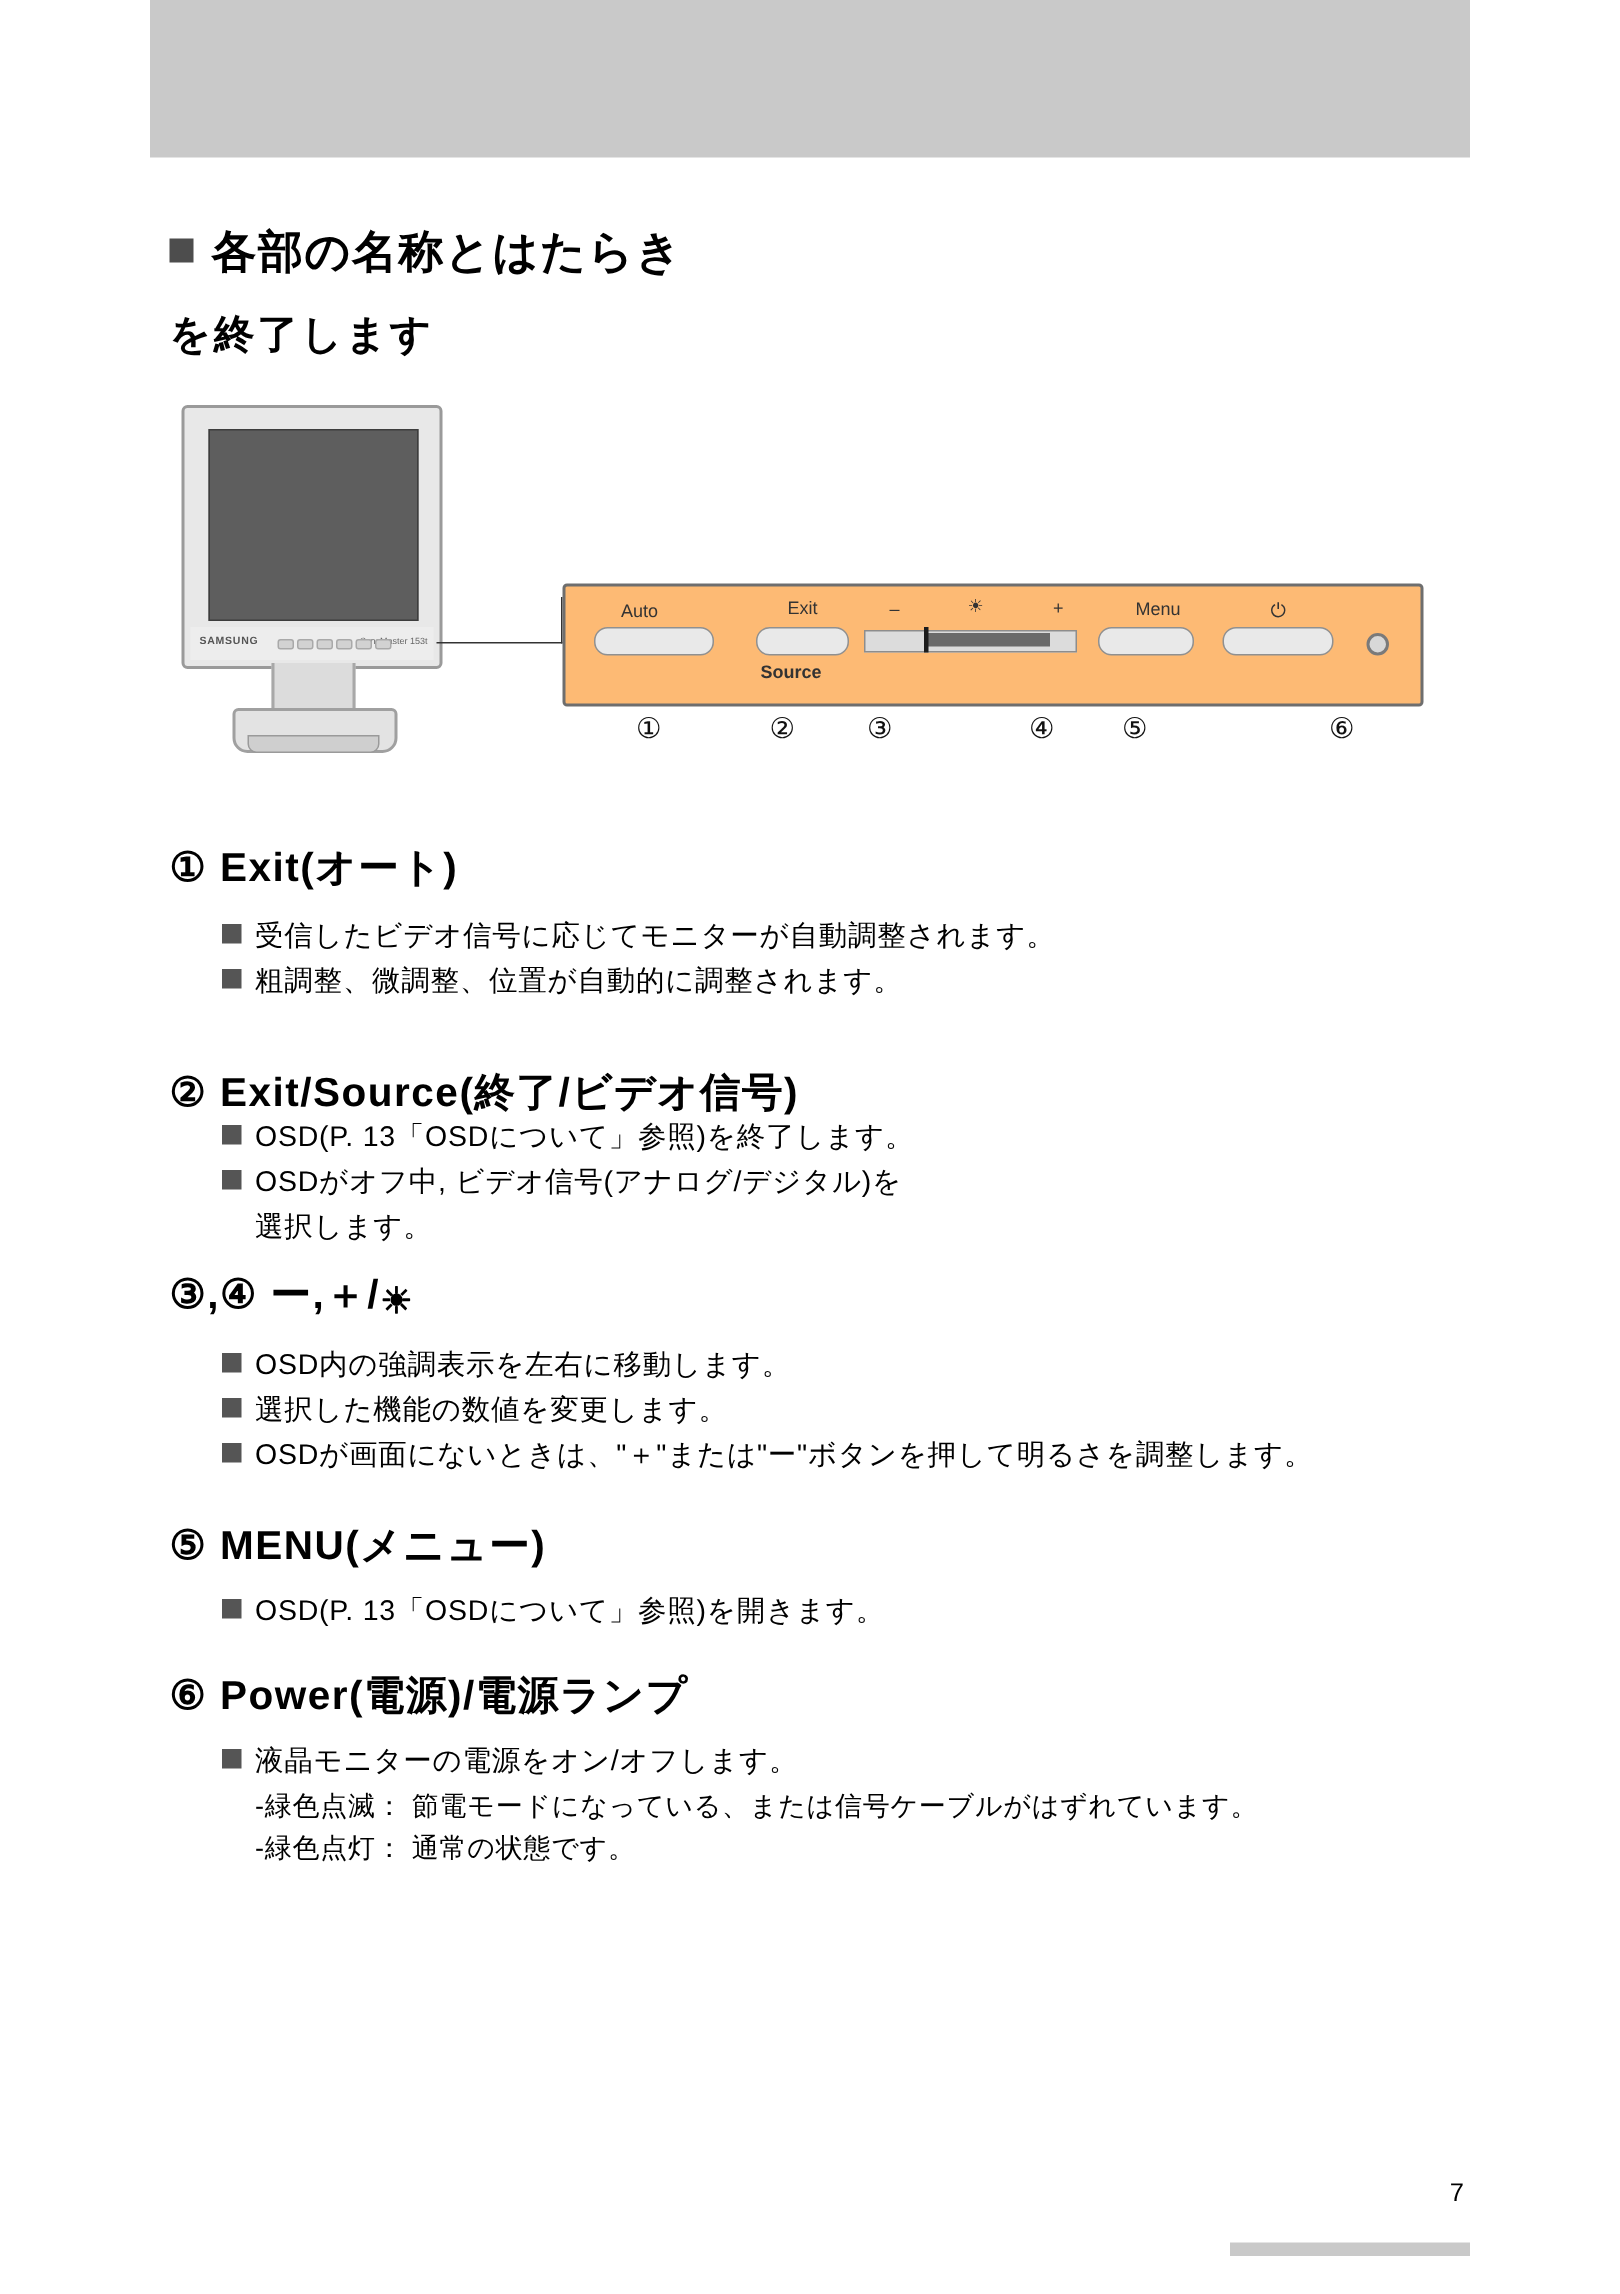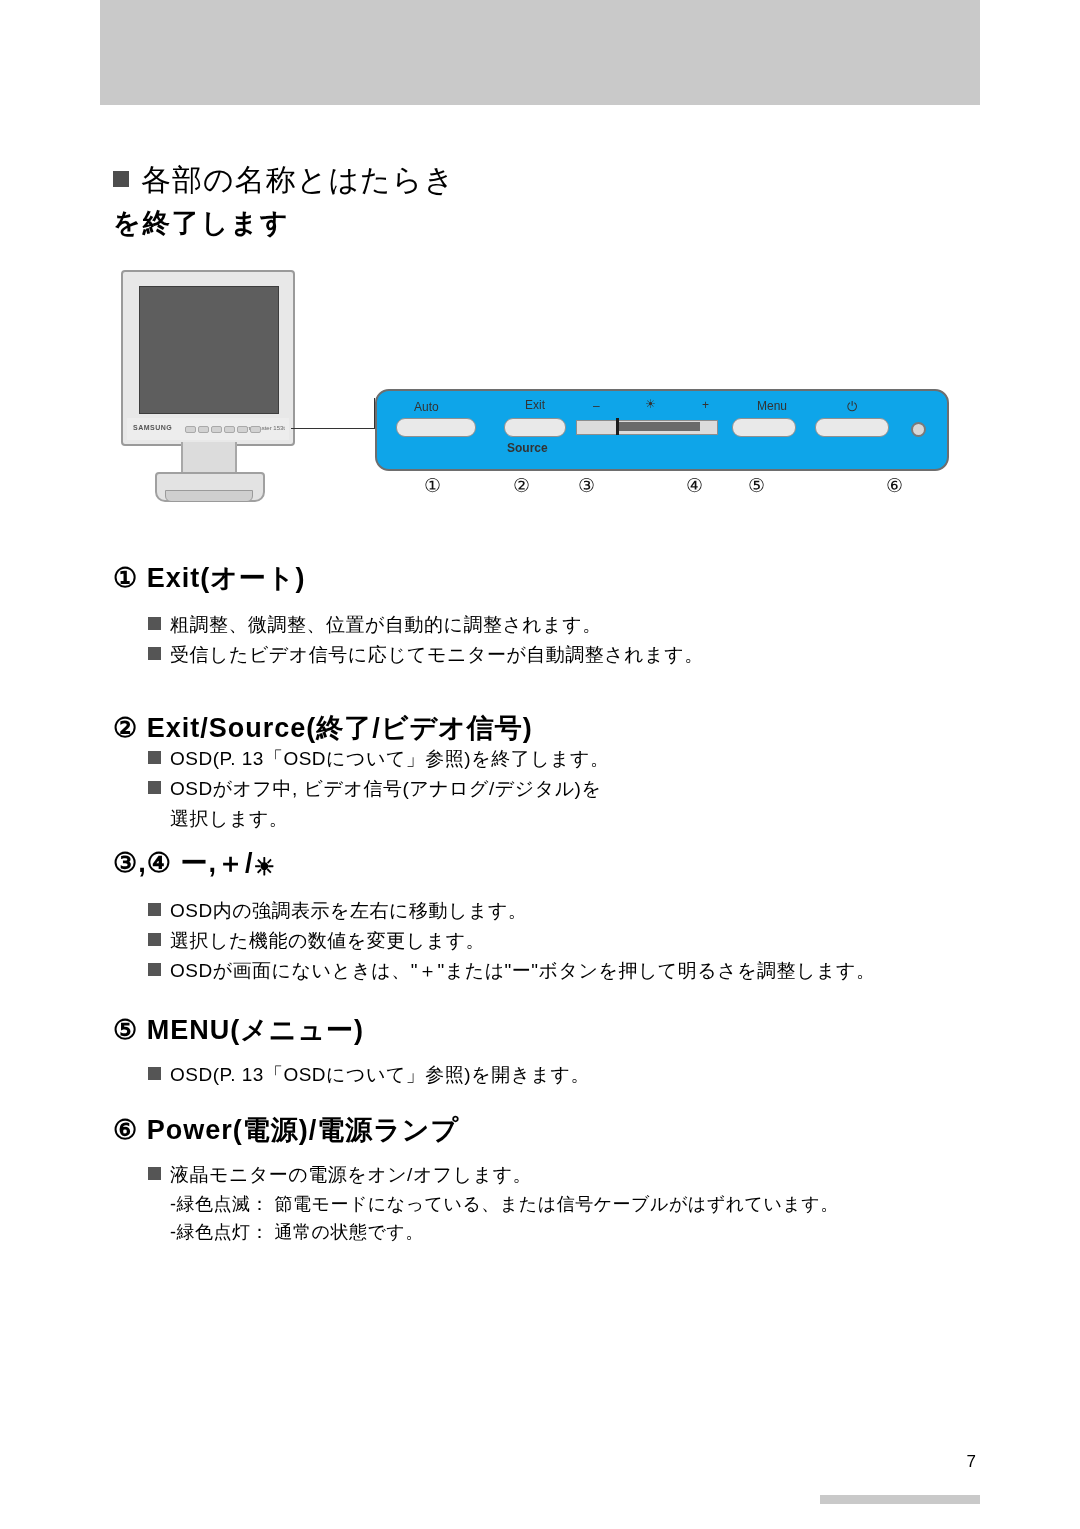--- a/index.html
+++ b/index.html
@@ -22,23 +22,23 @@
     left: 100px;
     top: 0;
     width: 880px;
     height: 105px;
     background: #c9c9c9;
   }
 
   .section-title {
     position: absolute;
     left: 113px;
-    top: 160px;
+    top: 148px;
     font-size: 30px;
-    font-weight: normal;
+    font-weight: bold;
     letter-spacing: 1px;
     white-space: nowrap;
   }
   .sq-marker {
     display: inline-block;
     width: 16px;
     height: 16px;
     background: #4d4d4d;
     margin-right: 12px;
     vertical-align: 3px;
@@ -160,23 +160,23 @@
     background: #333;
   }
 
   
   .panel {
     position: absolute;
     left: 262px;
     top: 127px;
     width: 570px;
     height: 78px;
-    background: #0ea5e9;
+    background: #fdba74;
     border: 2px solid #6e6e6e;
-    border-radius: 14px;
+    border-radius: 3px;
   }
   .panel .lbl {
     position: absolute;
     font-size: 12px;
     color: #333;
     white-space: nowrap;
   }
   .pbtn {
     position: absolute;
     height: 17px;
@@ -345,22 +345,22 @@
     <span style="left:138px;">②</span>
     <span style="left:203px;">③</span>
     <span style="left:311px;">④</span>
     <span style="left:373px;">⑤</span>
     <span style="left:511px;">⑥</span>
   </div>
 </div>
 
 <div class="item-head" style="top:560px;">① Exit(オート)</div>
 <div class="bullets" style="top:610px;">
+  <div class="bullet"><span class="bsq"></span><span>受信したビデオ信号に応じてモニターが自動調整されます。</span></div>
   <div class="bullet"><span class="bsq"></span><span>粗調整、微調整、位置が自動的に調整されます。</span></div>
-  <div class="bullet"><span class="bsq"></span><span>受信したビデオ信号に応じてモニターが自動調整されます。</span></div>
 </div>
 
 <div class="item-head" style="top:710px;">② Exit/Source(終了/ビデオ信号)</div>
 <div class="bullets" style="top:744px;">
   <div class="bullet"><span class="bsq"></span><span>OSD(P. 13「OSDについて」参照)を終了します。</span></div>
   <div class="bullet"><span class="bsq"></span><span>OSDがオフ中, ビデオ信号(アナログ/デジタル)を</span></div>
   <div class="cont">選択します。</div>
 </div>
 
 <div class="item-head" style="top:845px;">

